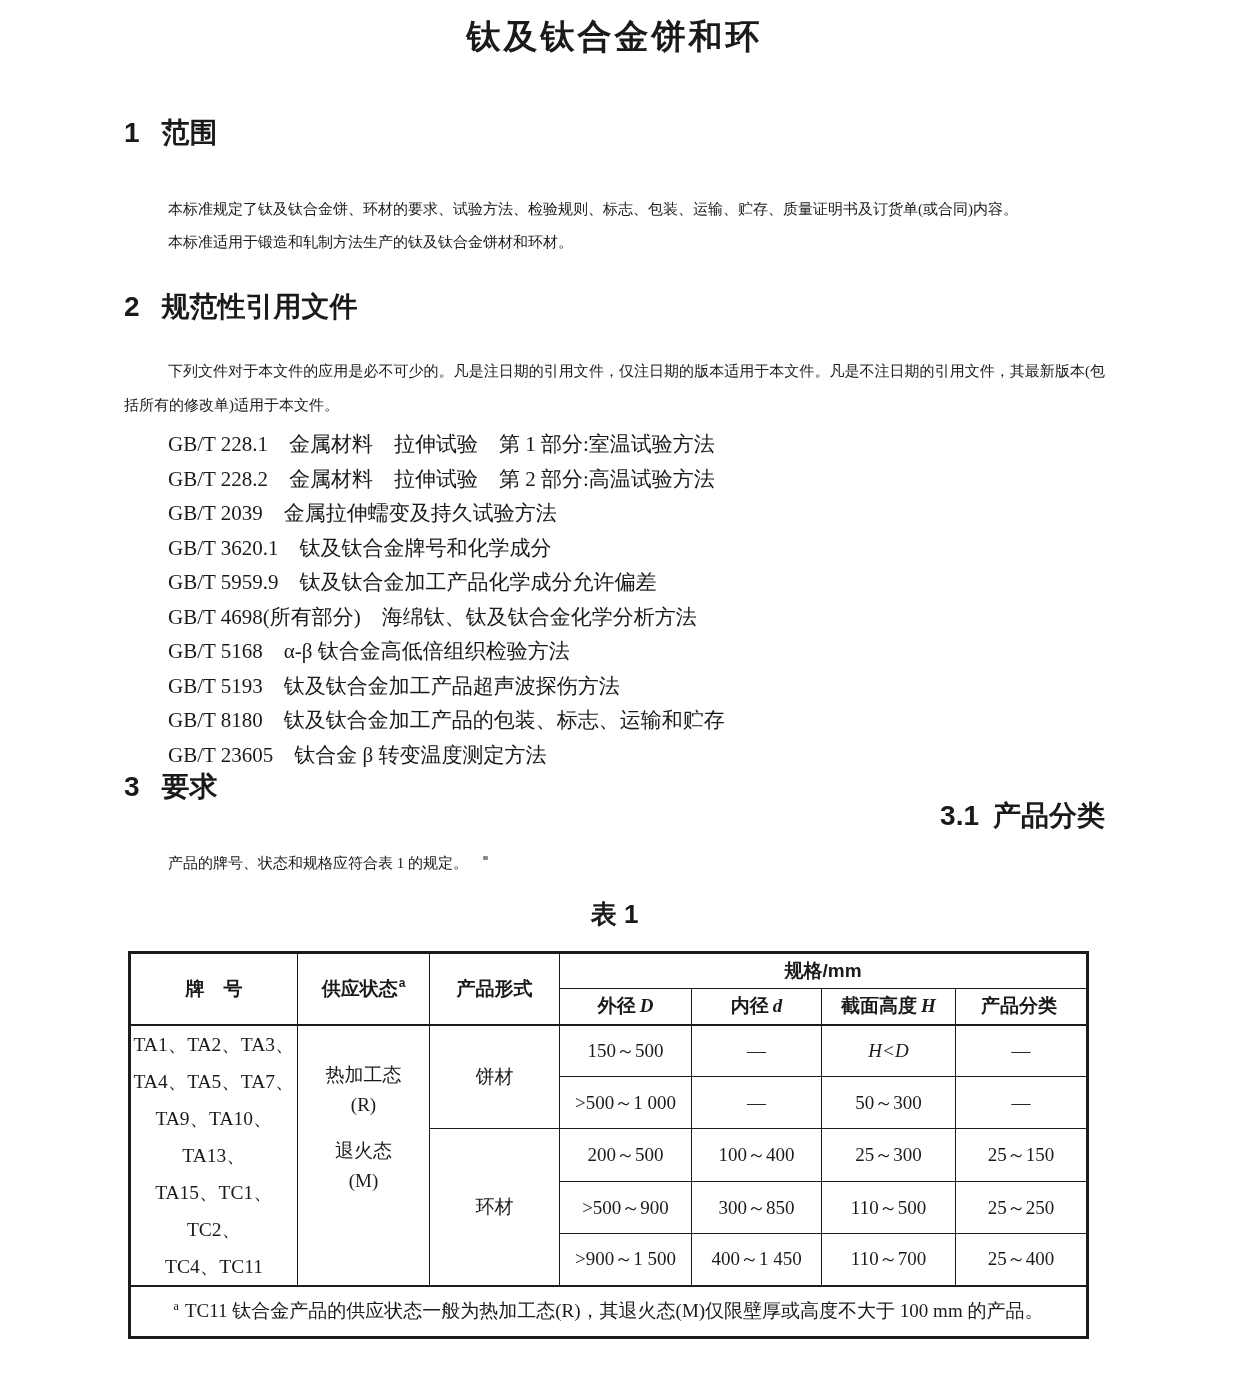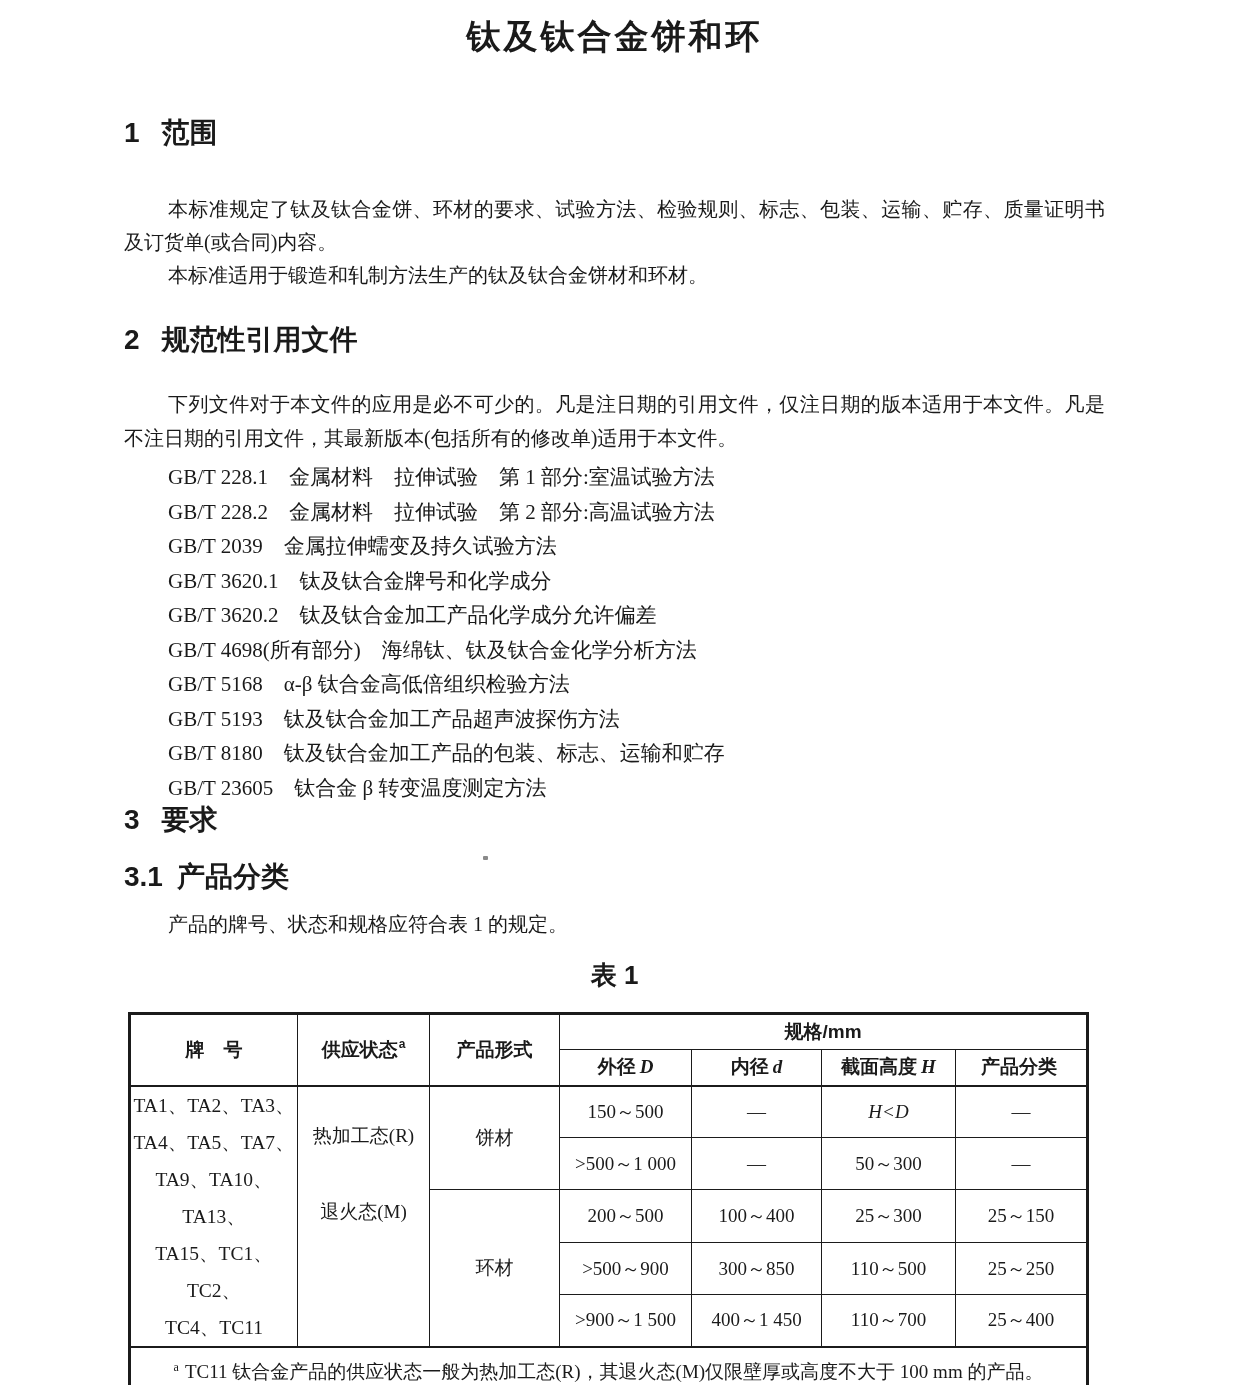--- a/index.html
+++ b/index.html
@@ -28,26 +28,26 @@
   .h-sec {
     font-family: "Liberation Sans", sans-serif;
     font-weight: bold;
     font-size: 28px;
     line-height: 30px;
   }
   .h-sec .h-num { margin-right: 22px; }
   #sec1-heading { margin-top: 60px; }
   #sec2-heading { margin-top: 33px; }
   #sec3-heading { }
-  #sec31-heading { margin-top: 28px; line-height: 28px; }
+  #sec31-heading { line-height: 28px; text-align: right; }
   #sec31-heading .h-num { margin-right: 14px; }
 
   
   .para {
-    font-size: 20px;
+    font-size: 15px;
     line-height: 33px;
     text-indent: 44px;
     text-align: justify;
   }
   #sec1-para1 { margin-top: 45px; }
   #sec2-para  { margin-top: 32px; line-height: 34px; }
   #sec31-para { margin-top: 17px; }
 
   
   .ref-list { list-style: none; margin-top: 5px; }
@@ -91,21 +91,21 @@
   }
   .hdr-sep { border-bottom: 2px solid #1b1b1b !important; }
   table.t1 tbody td { height: 52px; font-family: "Liberation Serif", serif; }
 
   .var { font-family: "Liberation Serif", serif; font-style: italic; font-weight: bold; margin-left: 4px; }
   td.math { font-family: "Liberation Serif", serif; font-style: italic; }
 
   .grade-cell div { line-height: 37px; font-size: 19.5px; }
   .supply-cell { padding: 0 !important; }
   .supply-flex { display: flex; flex-direction: column; height: 190px; }
-  .supply-block { display: flex; flex-direction: row; justify-content: center; }
+  .supply-block { display: flex; flex-direction: column; justify-content: flex-start; }
   .supply-block.top { height: 40%; }
   .supply-block.bottom { height: 60%; }
   .supply-block div { line-height: 30px; }
 
   .footnote-cell {
     height: 40px;
     border-top: 2px solid #1b1b1b !important;
     font-size: 19px;
   }
   .fn-sup { font-size: 12px; vertical-align: super; margin-right: 6px; }
@@ -137,21 +137,21 @@
     <div class="h-sec" id="sec2-heading">
       <span class="h-num">2</span><span>规范性引用文件</span>
     </div>
     <p class="para" id="sec2-para">下列文件对于本文件的应用是必不可少的。凡是注日期的引用文件，仅注日期的版本适用于本文件。凡是不注日期的引用文件，其最新版本(包括所有的修改单)适用于本文件。</p>
 
     <ul class="ref-list">
       <li>GB/T 228.1　金属材料　拉伸试验　第 1 部分:室温试验方法</li>
       <li>GB/T 228.2　金属材料　拉伸试验　第 2 部分:高温试验方法</li>
       <li>GB/T 2039　金属拉伸蠕变及持久试验方法</li>
       <li>GB/T 3620.1　钛及钛合金牌号和化学成分</li>
-      <li>GB/T 3620.2　钛及钛合金加工产品化学成分允许偏差</li>
+      <li>GB/T 5959.9　钛及钛合金加工产品化学成分允许偏差</li>
       <li>GB/T 4698(所有部分)　海绵钛、钛及钛合金化学分析方法</li>
       <li>GB/T 5168　α-β 钛合金高低倍组织检验方法</li>
       <li>GB/T 5193　钛及钛合金加工产品超声波探伤方法</li>
       <li>GB/T 8180　钛及钛合金加工产品的包装、标志、运输和贮存</li>
       <li>GB/T 23605　钛合金 β 转变温度测定方法</li>
     </ul>
 
     <div class="h-sec" id="sec3-heading">
       <span class="h-num">3</span><span>要求</span>
     </div>

